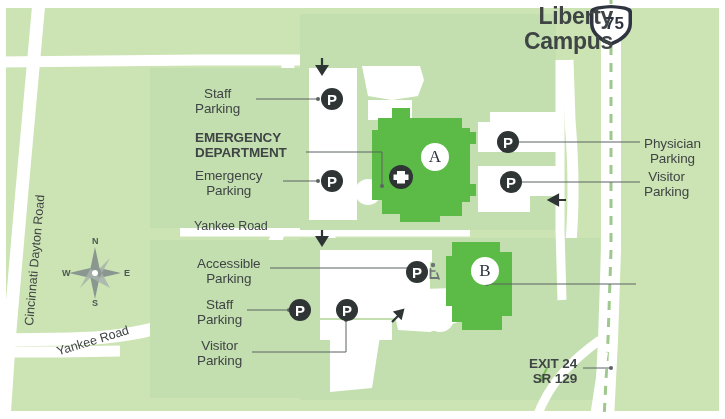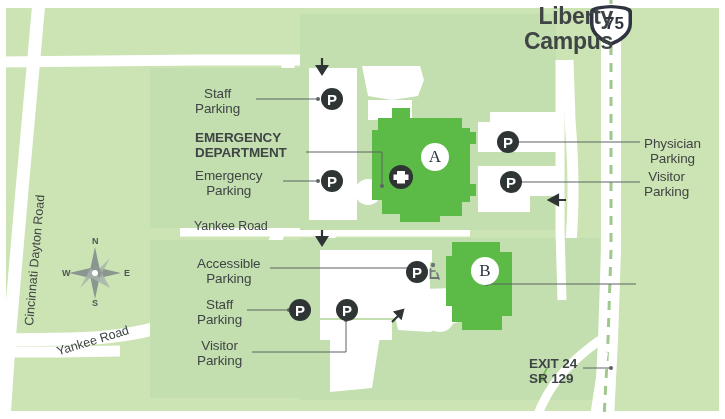--- a/index.html
+++ b/index.html
@@ -265,21 +265,21 @@
   <div class="lbl lbl-plain" style="left:197px; top:256px;">Accessible
 Parking</div>
 
   <div class="lbl lbl-plain" style="left:197px; top:297px;">Staff
 Parking</div>
 
   <div class="lbl lbl-plain" style="left:197px; top:338px;">Visitor
 Parking</div>
 
 
-  <div class="lbl lbl-bold" style="left:529px; top:356px; text-align:left;">EXIT 24
+  <div class="lbl lbl-bold" style="left:529px; top:356px; text-align:right;">EXIT 24
 SR 129</div>
 
   <div class="lbl lbl-road" style="left:194px; top:219px;">Yankee Road</div>
 
   <div class="lbl-road-rot" style="left:55px; top:345px; transform: rotate(-17deg);">Yankee Road</div>
 
   <div class="lbl-road-rot" style="left:22px; top:325px; transform: rotate(-85deg);">Cincinnati Dayton Road</div>
 
   <div class="compass-letter" style="left:92px; top:236px;">N</div>
   <div class="compass-letter" style="left:62px; top:268px;">W</div>

